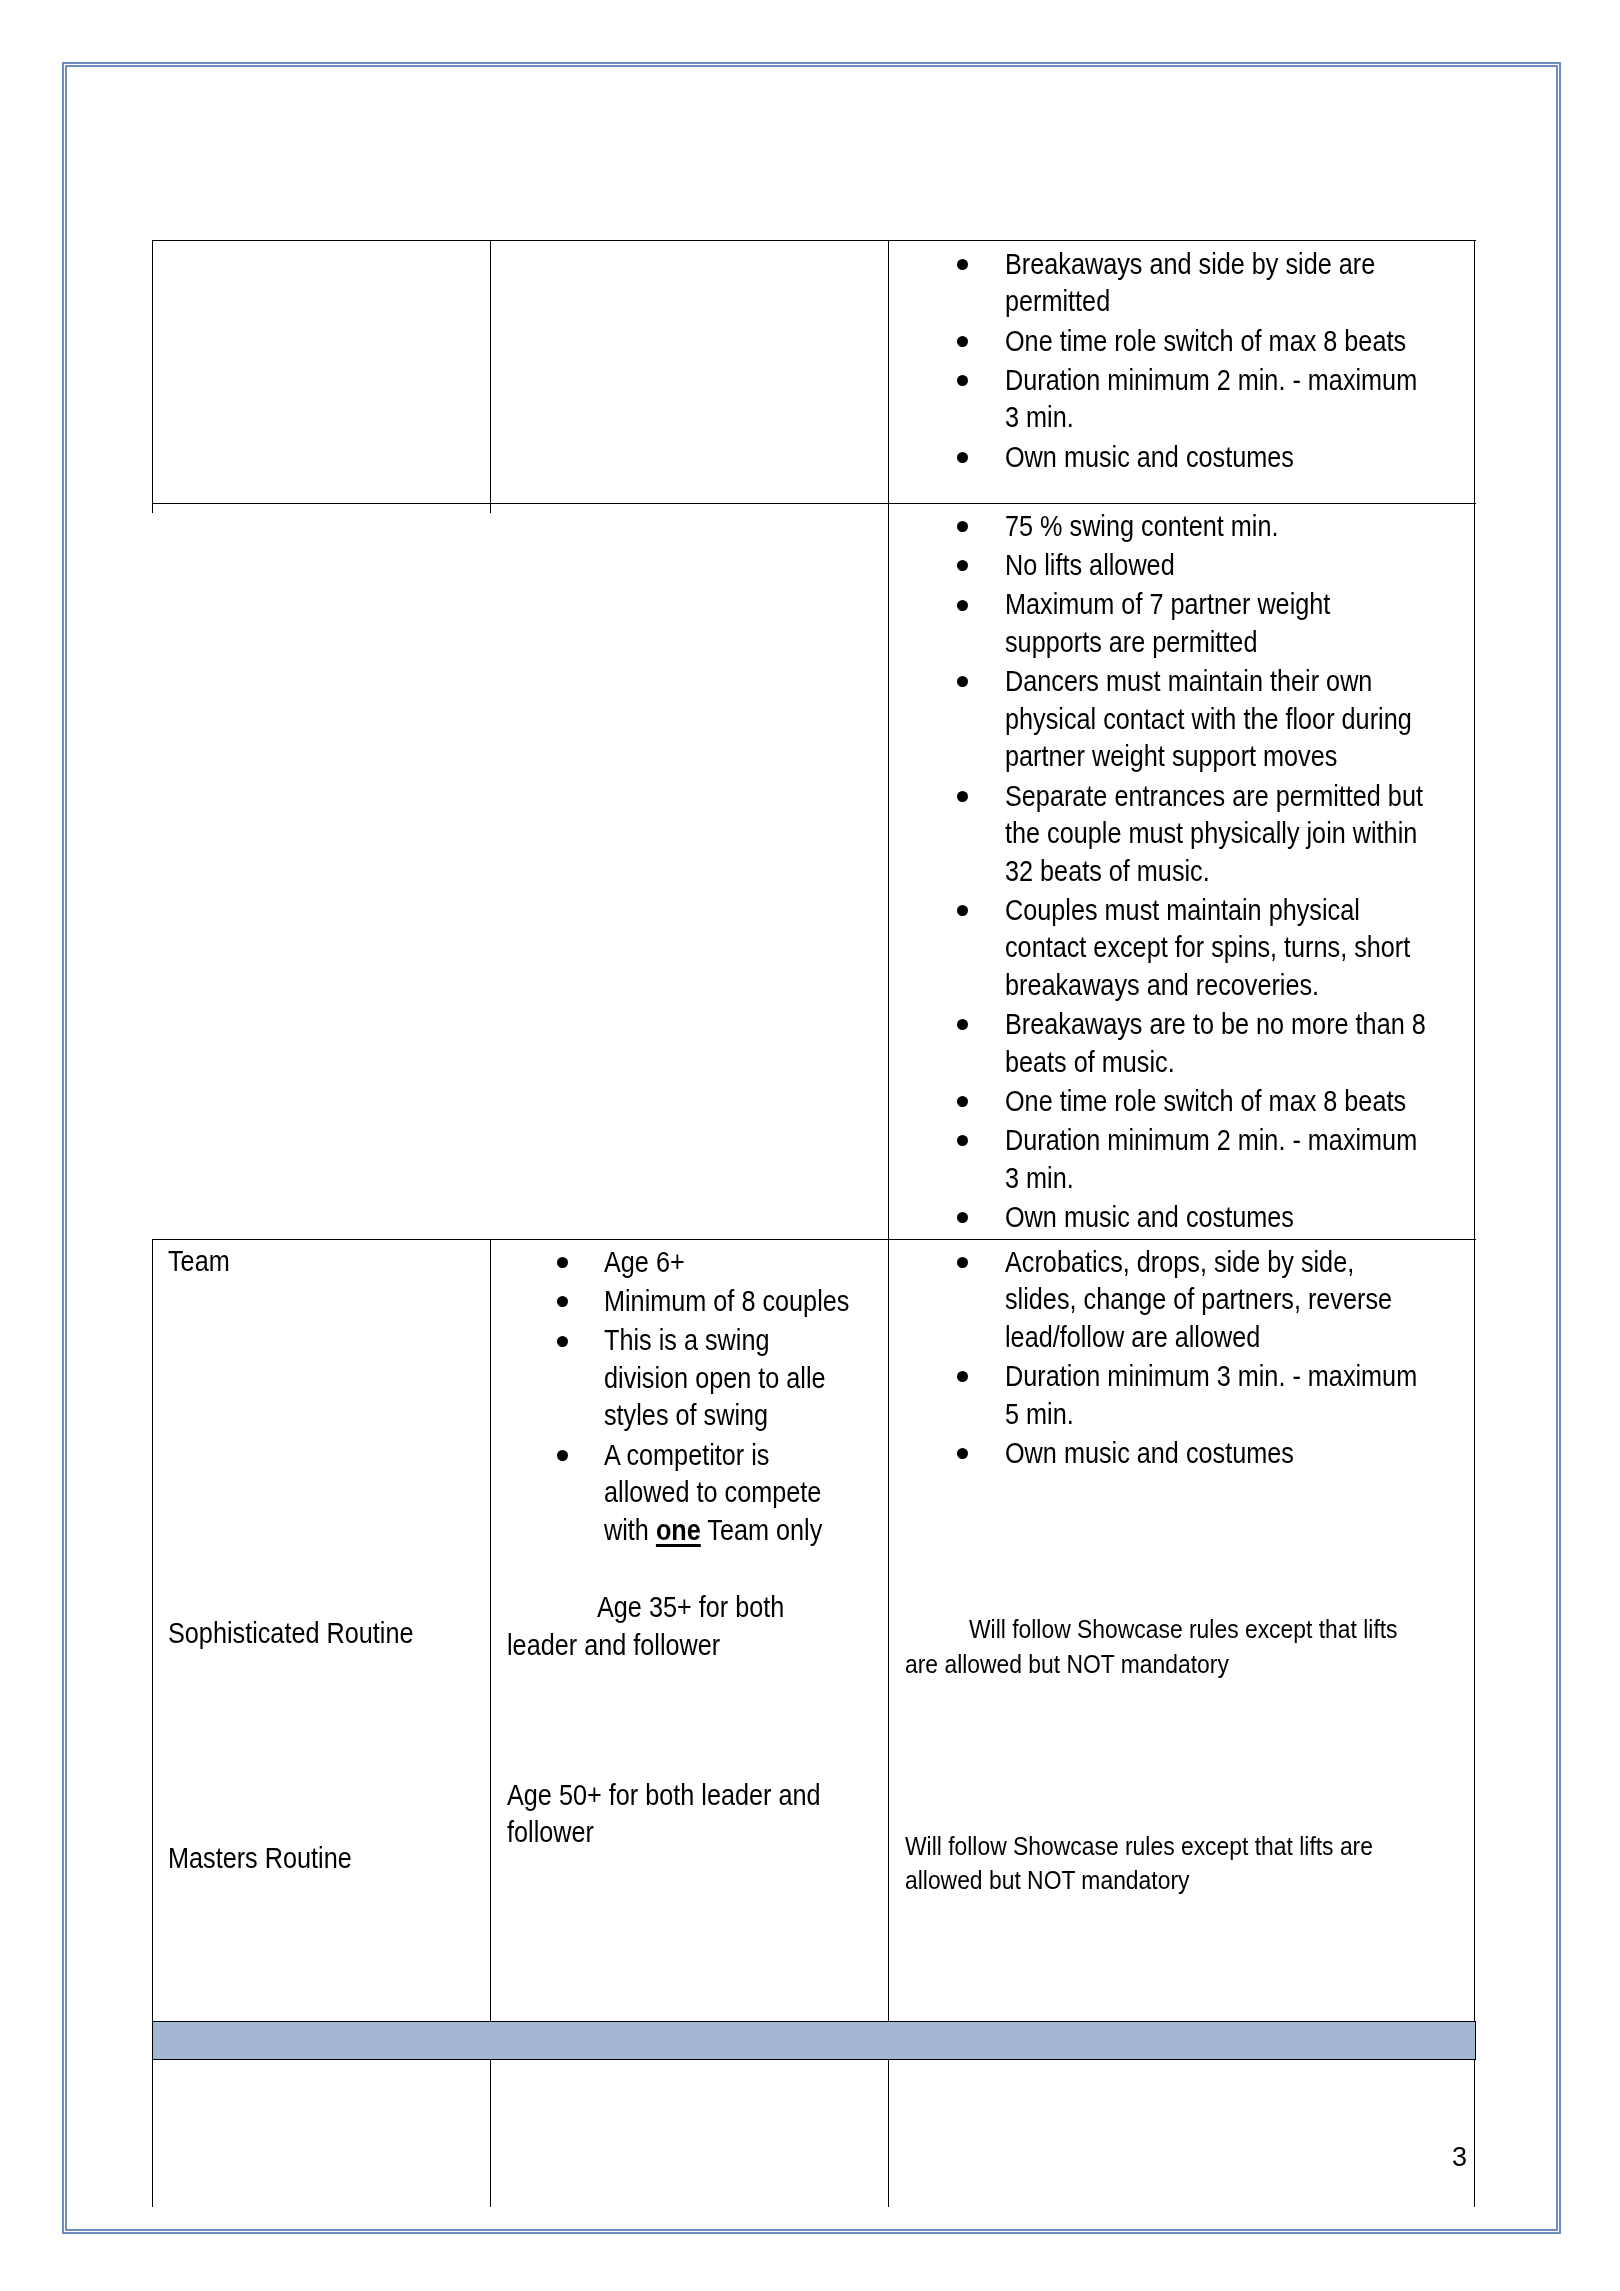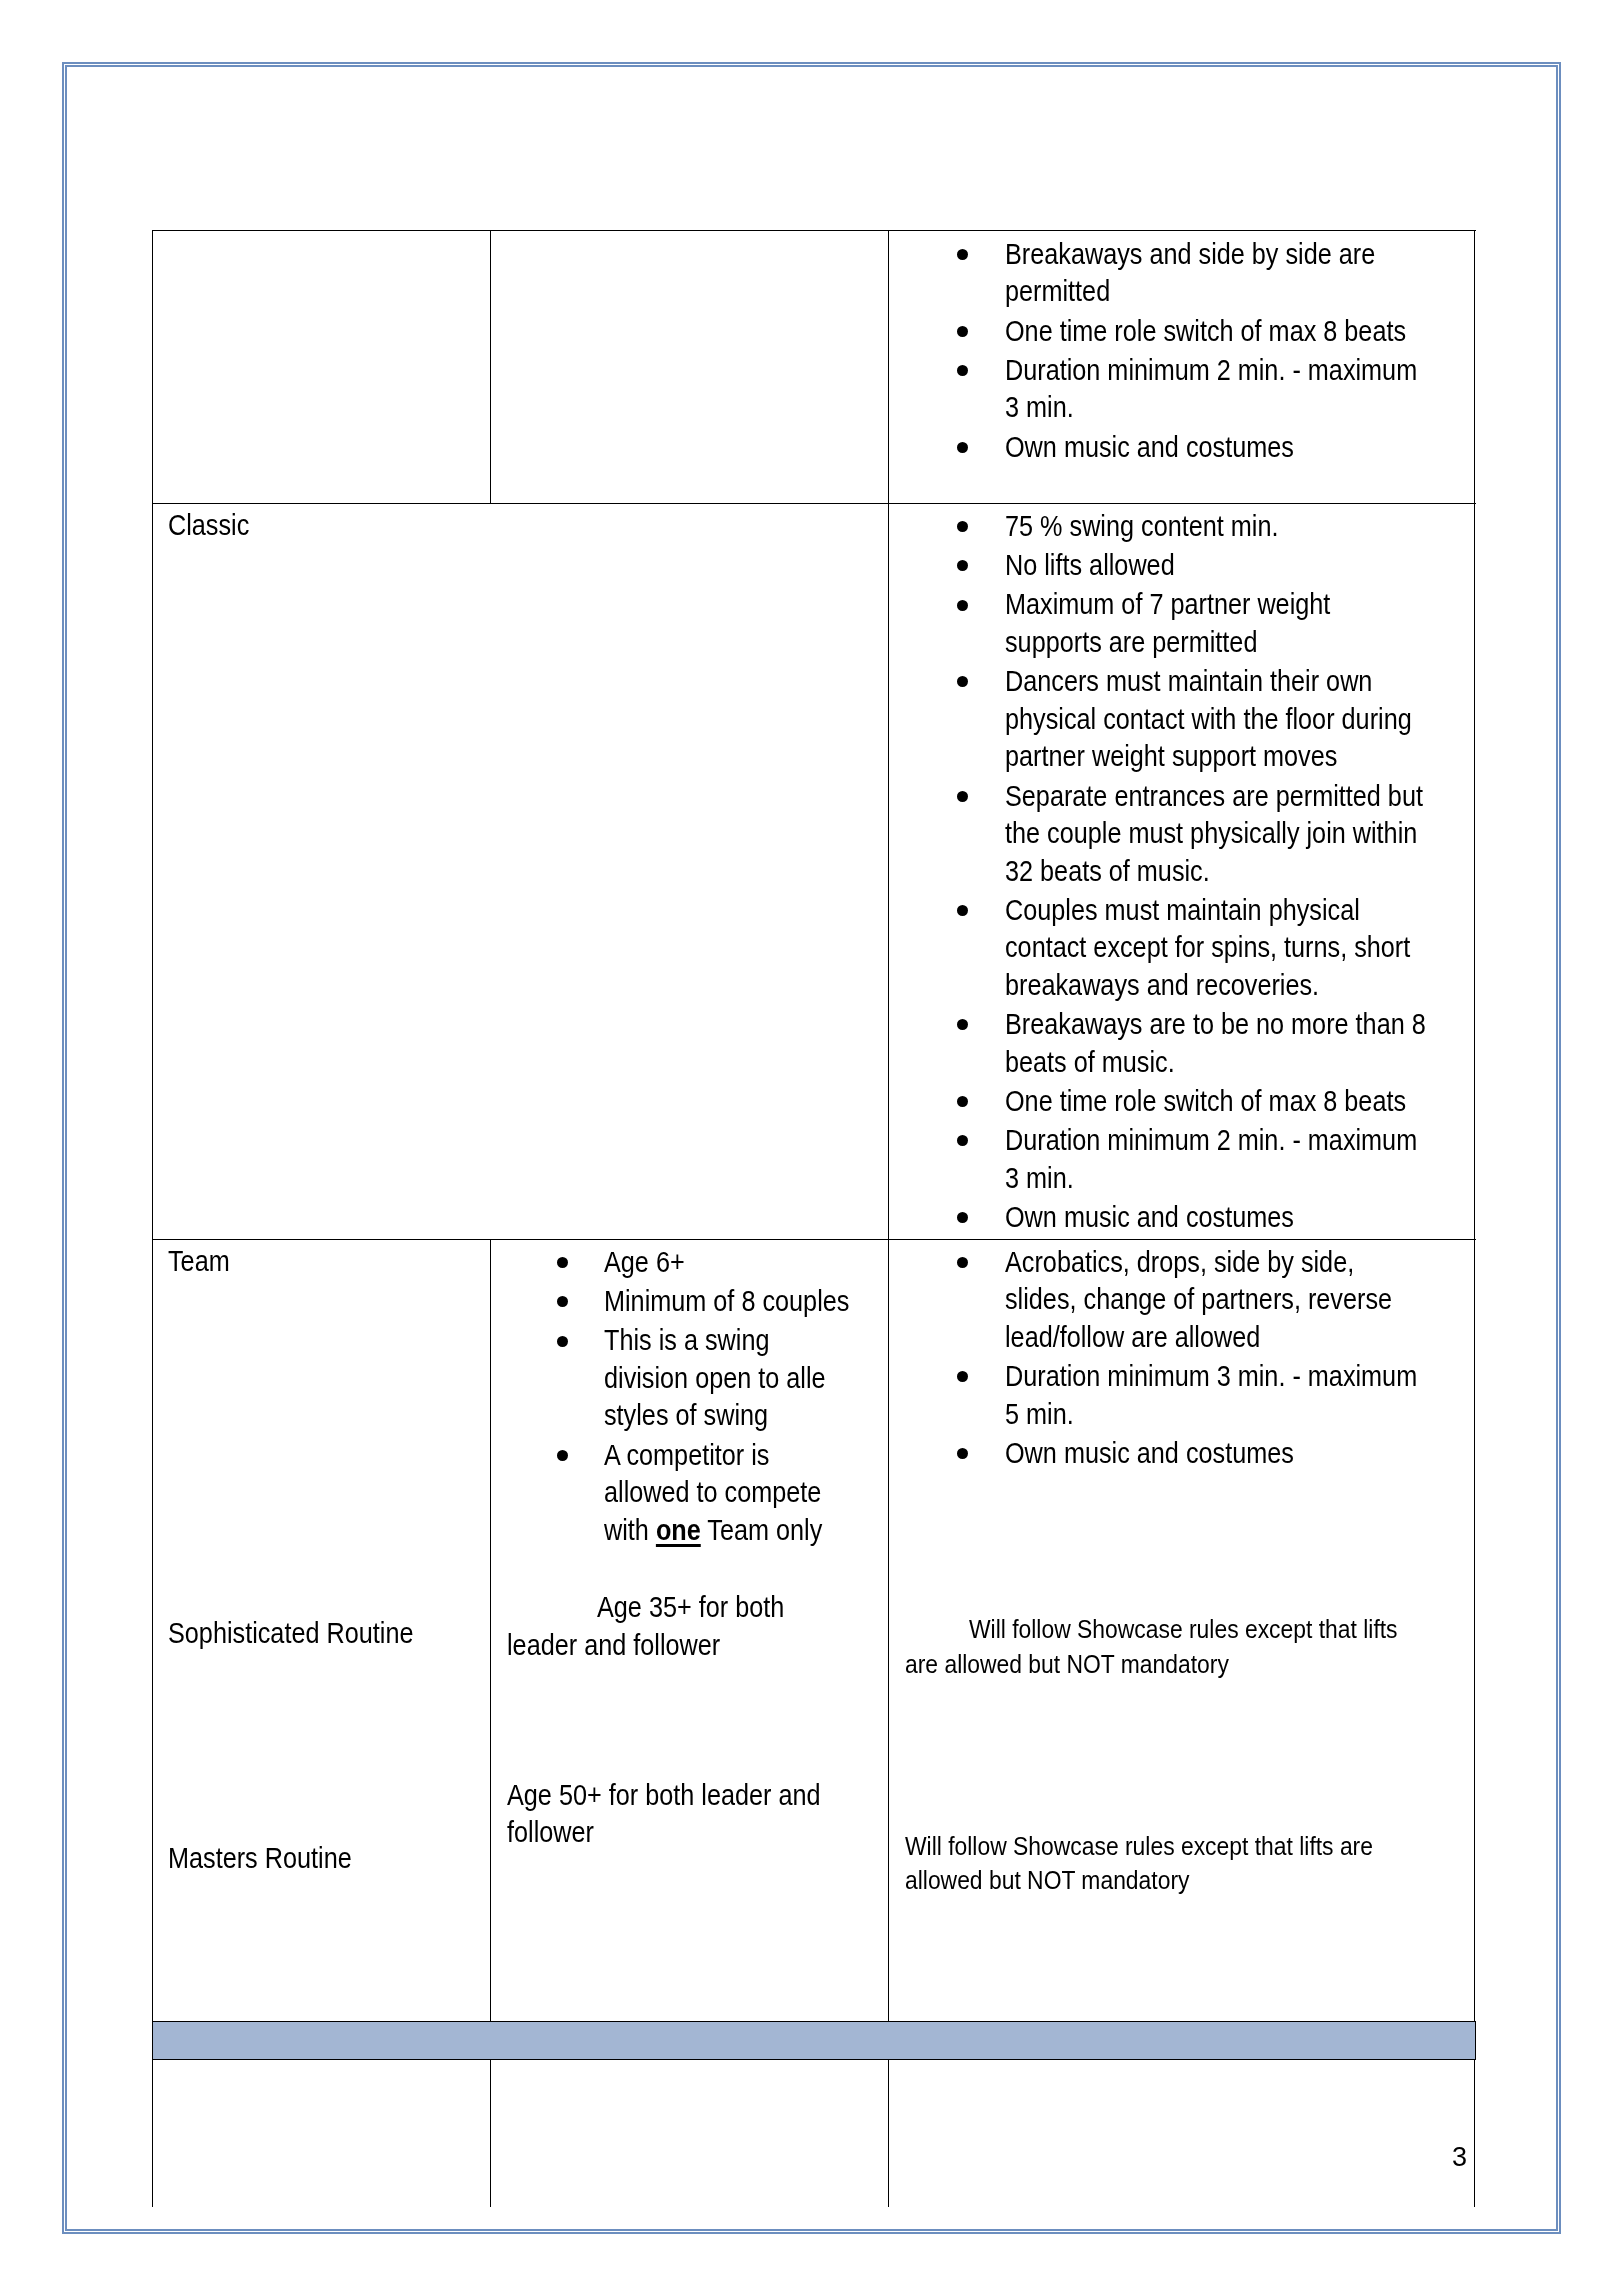--- a/index.html
+++ b/index.html
@@ -23,41 +23,38 @@
   .b { font-weight: bold; text-decoration: underline; text-decoration-thickness: 2.8px; text-underline-offset: 3.7px; }
   .pagenum { position: absolute; left: 1452px; top: 2140px; font-size: 27px; line-height: 34px; }
 </style>
 </head>
 <body>
 
 <div class="page-frame"></div>
 
 <div class="tbl">
 
-  <div class="row" style="top:0; height:273px;">
+  <div class="row" style="top:10px; height:273px;">
     <div class="cell c1"></div>
     <div class="cell c2"></div>
     <div class="cell c3">
       <span class="bullet" style="left:68px; top:18px;"></span>
       <span class="ln" style="left:116px; top:4.7px;">Breakaways and side by side are</span>
       <span class="ln" style="left:116px; top:42px;">permitted</span>
       <span class="bullet" style="left:68px; top:95px;"></span>
       <span class="ln" style="left:116px; top:82px;">One time role switch of max 8 beats</span>
       <span class="bullet" style="left:68px; top:134px;"></span>
       <span class="ln" style="left:116px; top:121px;">Duration minimum 2 min. - maximum</span>
       <span class="ln" style="left:116px; top:158px;">3 min.</span>
       <span class="bullet" style="left:68px; top:211px;"></span>
       <span class="ln" style="left:116px; top:198px;">Own music and costumes</span>
     </div>
   </div>
 
   <div class="row" style="top:273px; height:736px;">
-    <div class="cell c1">
-      <span class="ln" style="left:15px; top:2.8px;">Classic</span>
-    </div>
     <div class="cell c3">
       <span class="bullet" style="left:68px; top:17px;"></span>
       <span class="ln" style="left:116px; top:3.7px;">75 % swing content min.</span>
 
       <span class="bullet" style="left:68px; top:56px;"></span>
       <span class="ln" style="left:116px; top:43px;">No lifts allowed</span>
 
       <span class="bullet" style="left:68px; top:96px;"></span>
       <span class="ln" style="left:116px; top:82px;">Maximum of 7 partner weight</span>
       <span class="ln" style="left:116px; top:120px;">supports are permitted</span>

